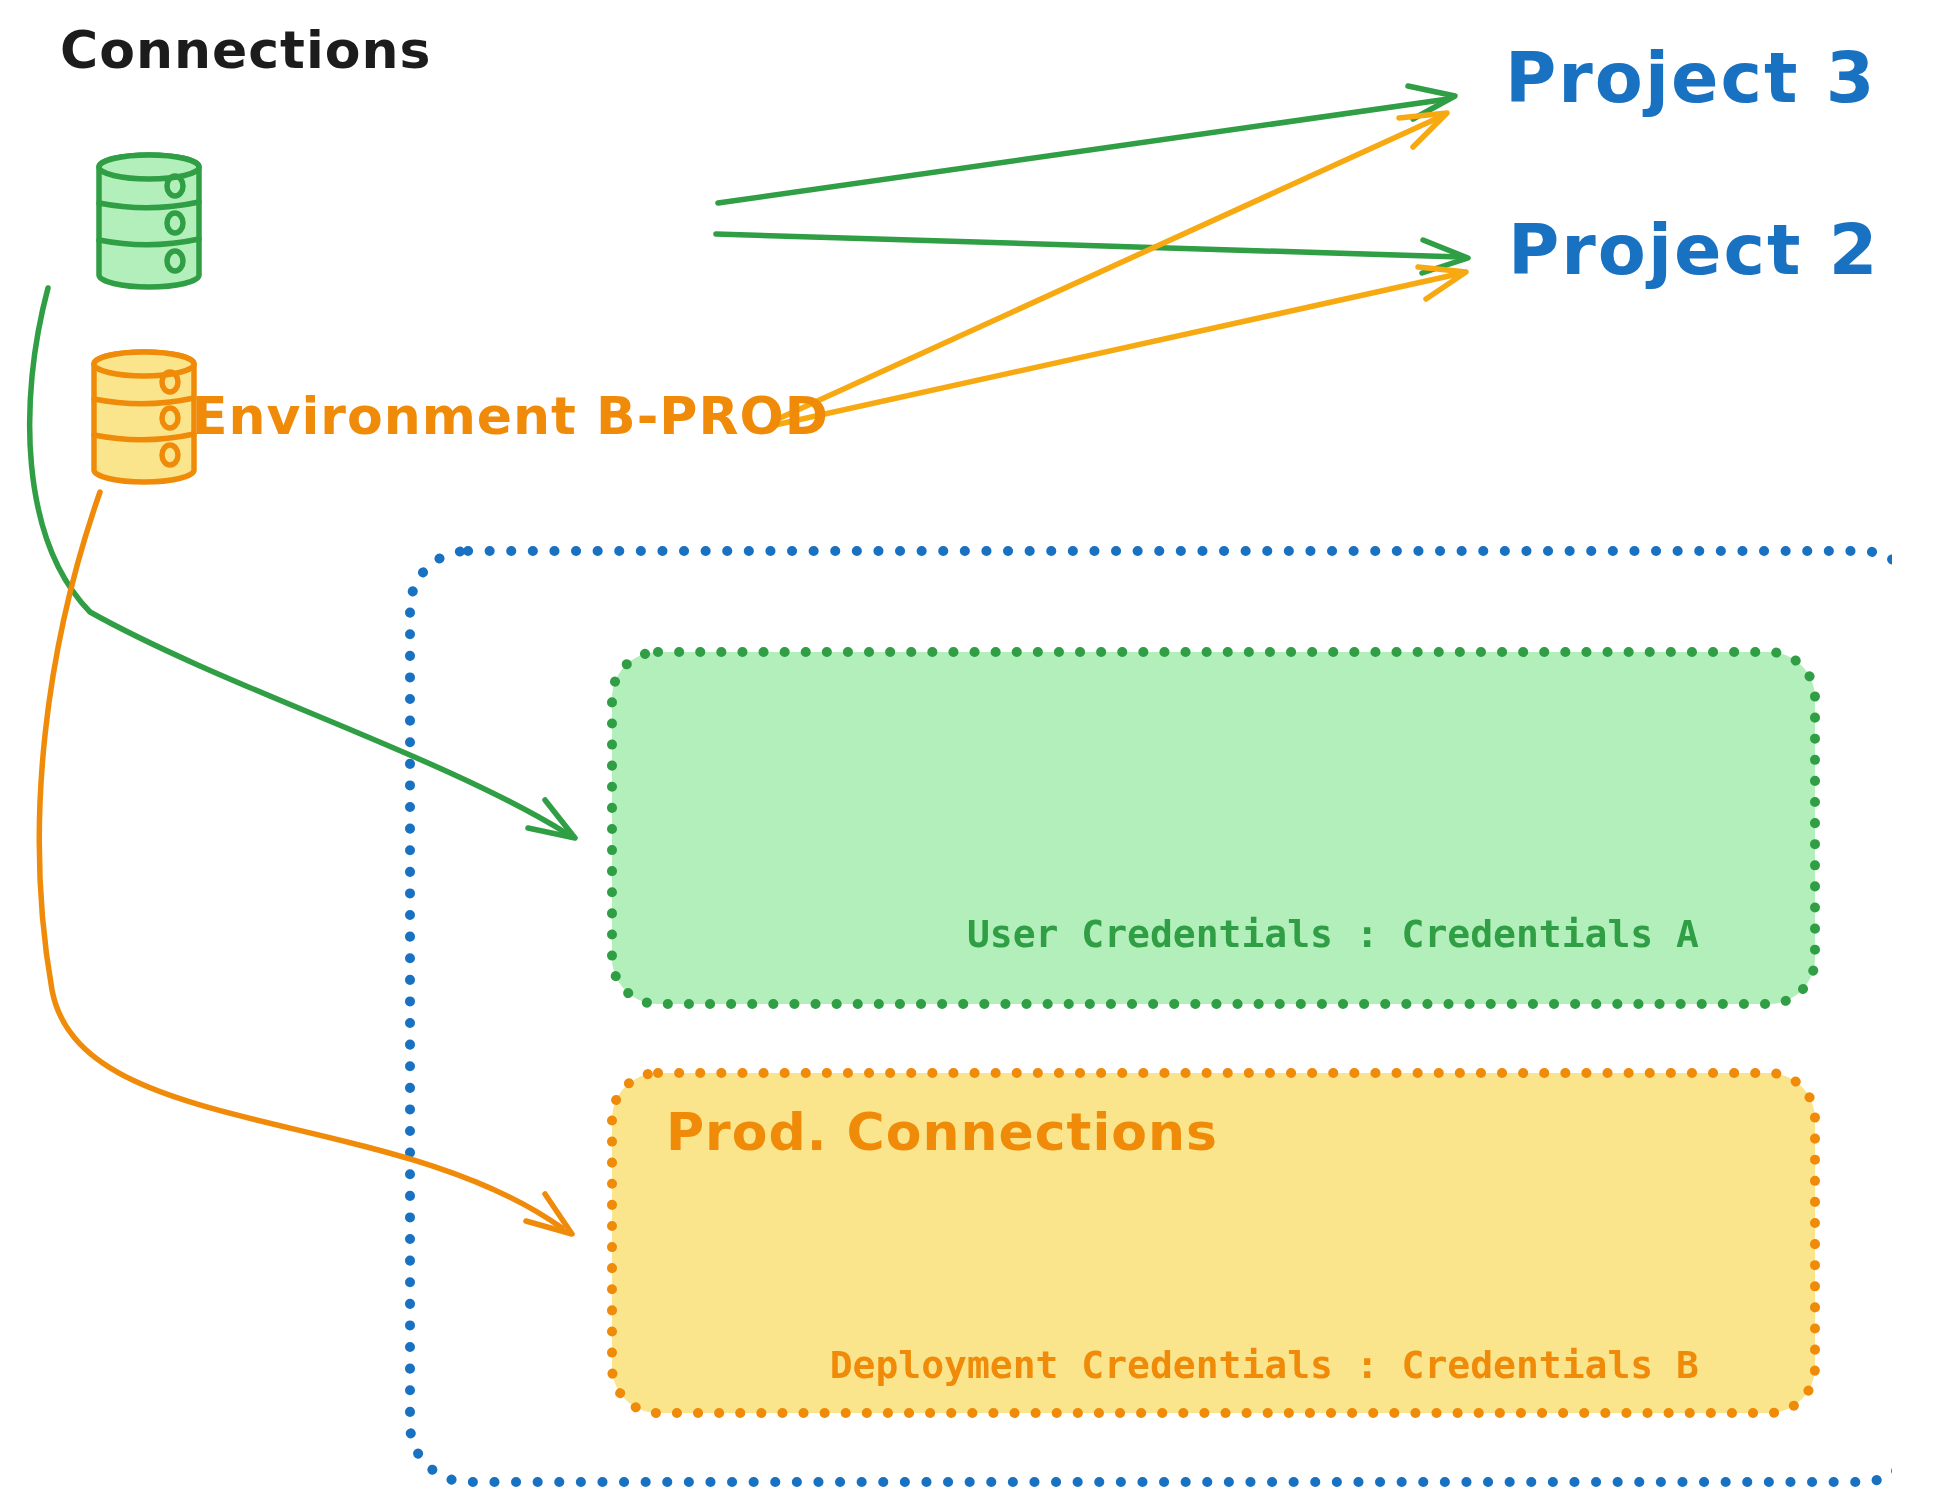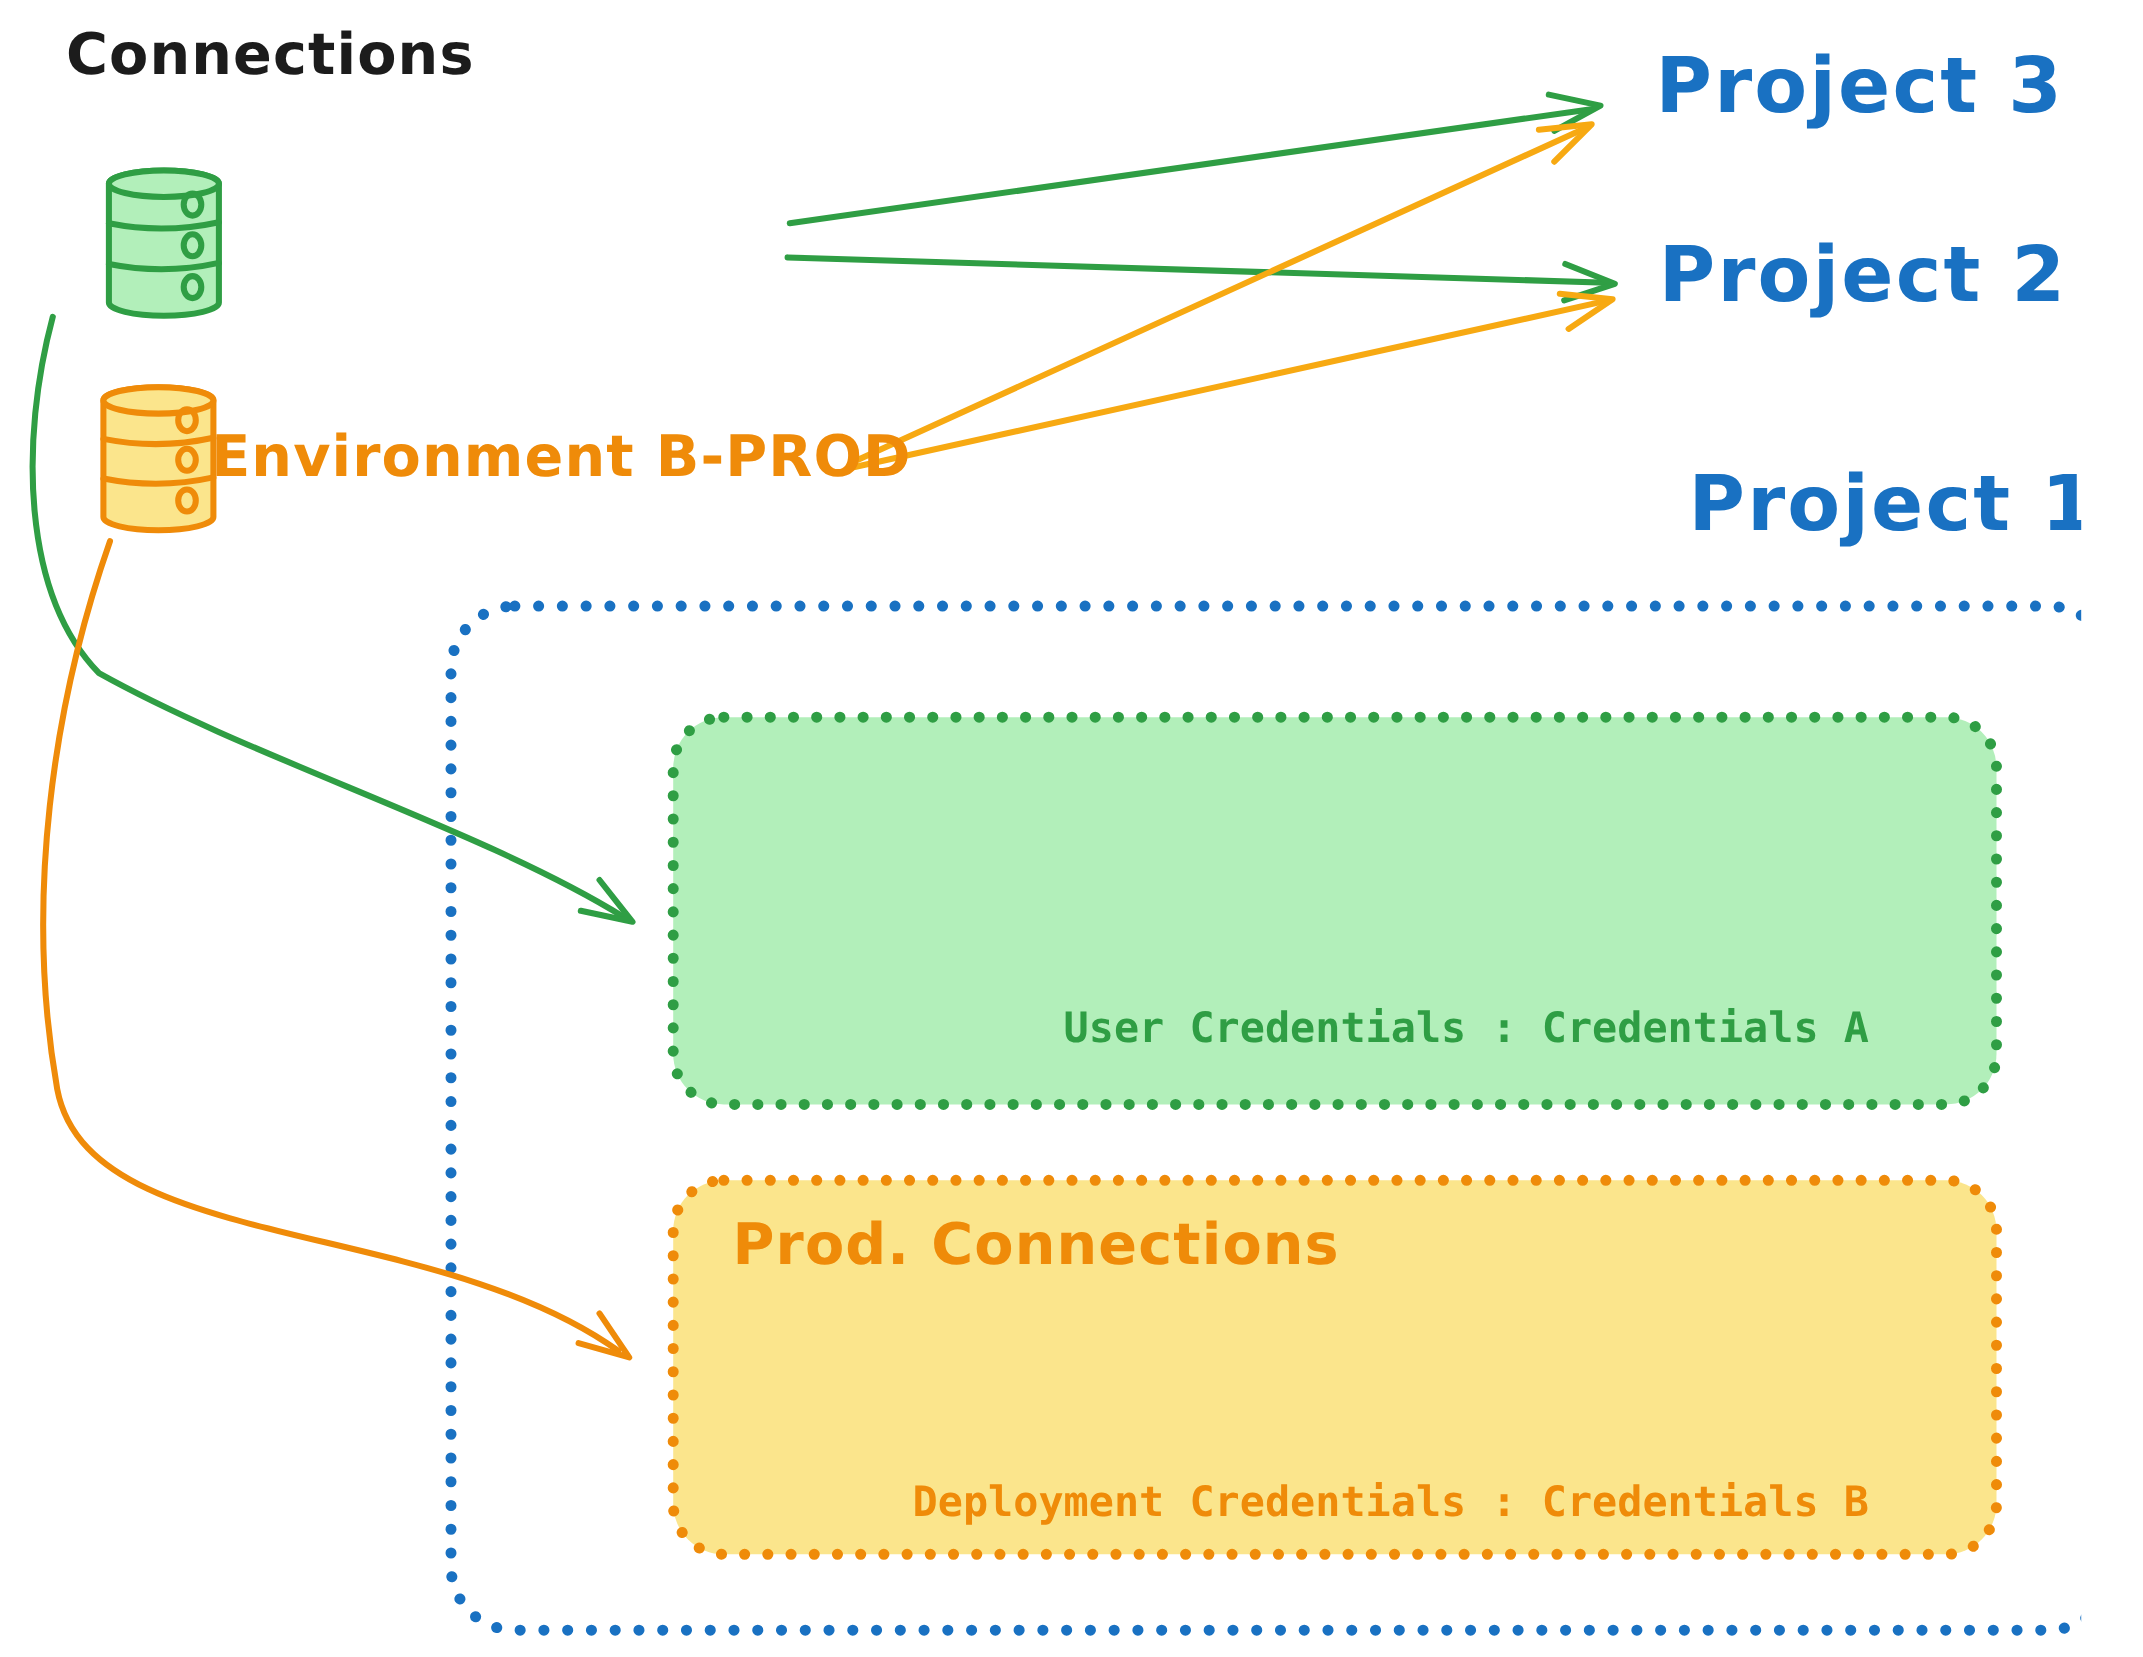--- a/index.html
+++ b/index.html
@@ -146,20 +146,19 @@
       <ellipse cx="80" cy="105" rx="8" ry="10" fill="none"></ellipse>
     </g>
   </svg>
 
   <div class="lbl title">Connections</div>
 
   <div class="lbl conn-b">Environment B-PROD</div>
 
   <div class="lbl project p3">Project 3</div>
   <div class="lbl project p2">Project 2</div>
-  <div class="lbl project p1">Project 1</div>
 
   <div class="cred dev-cred">User Credentials : Credentials A</div>
 
   <div class="lbl env-name prod-name">Prod. Connections</div>
   <div class="cred prod-cred">Deployment Credentials : Credentials B</div>
 
 </div>
 
 </body></html>

